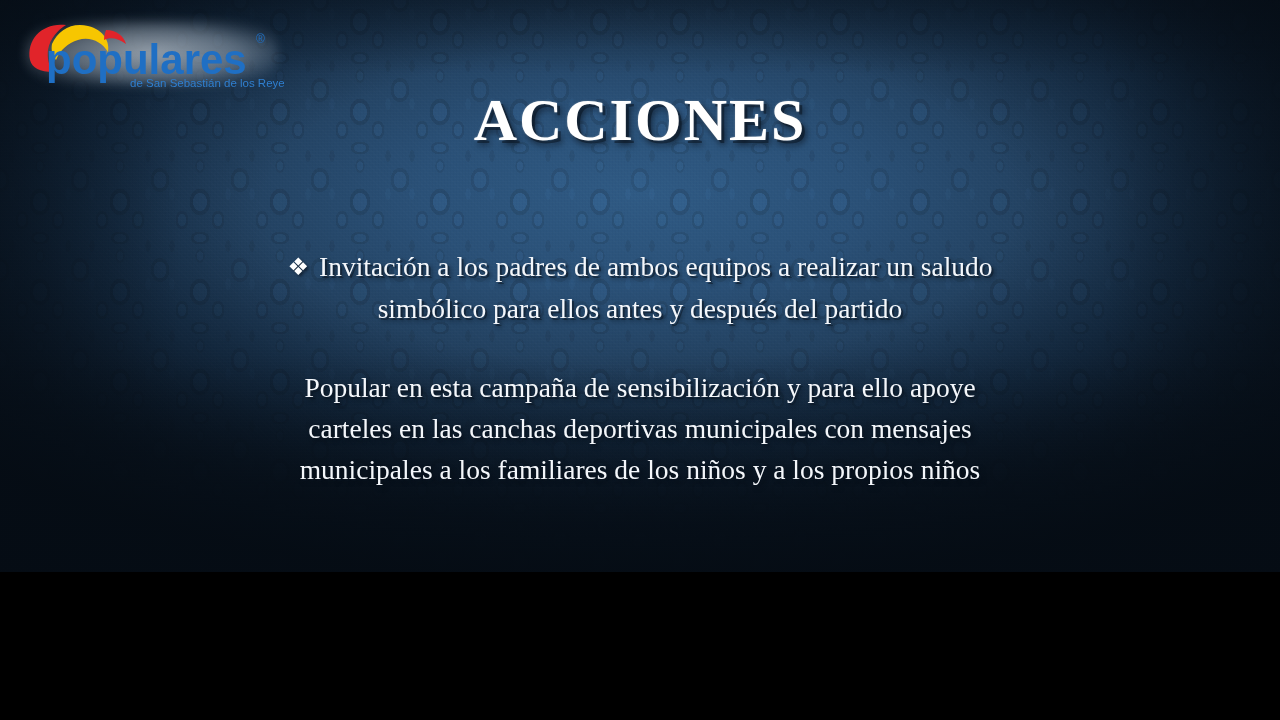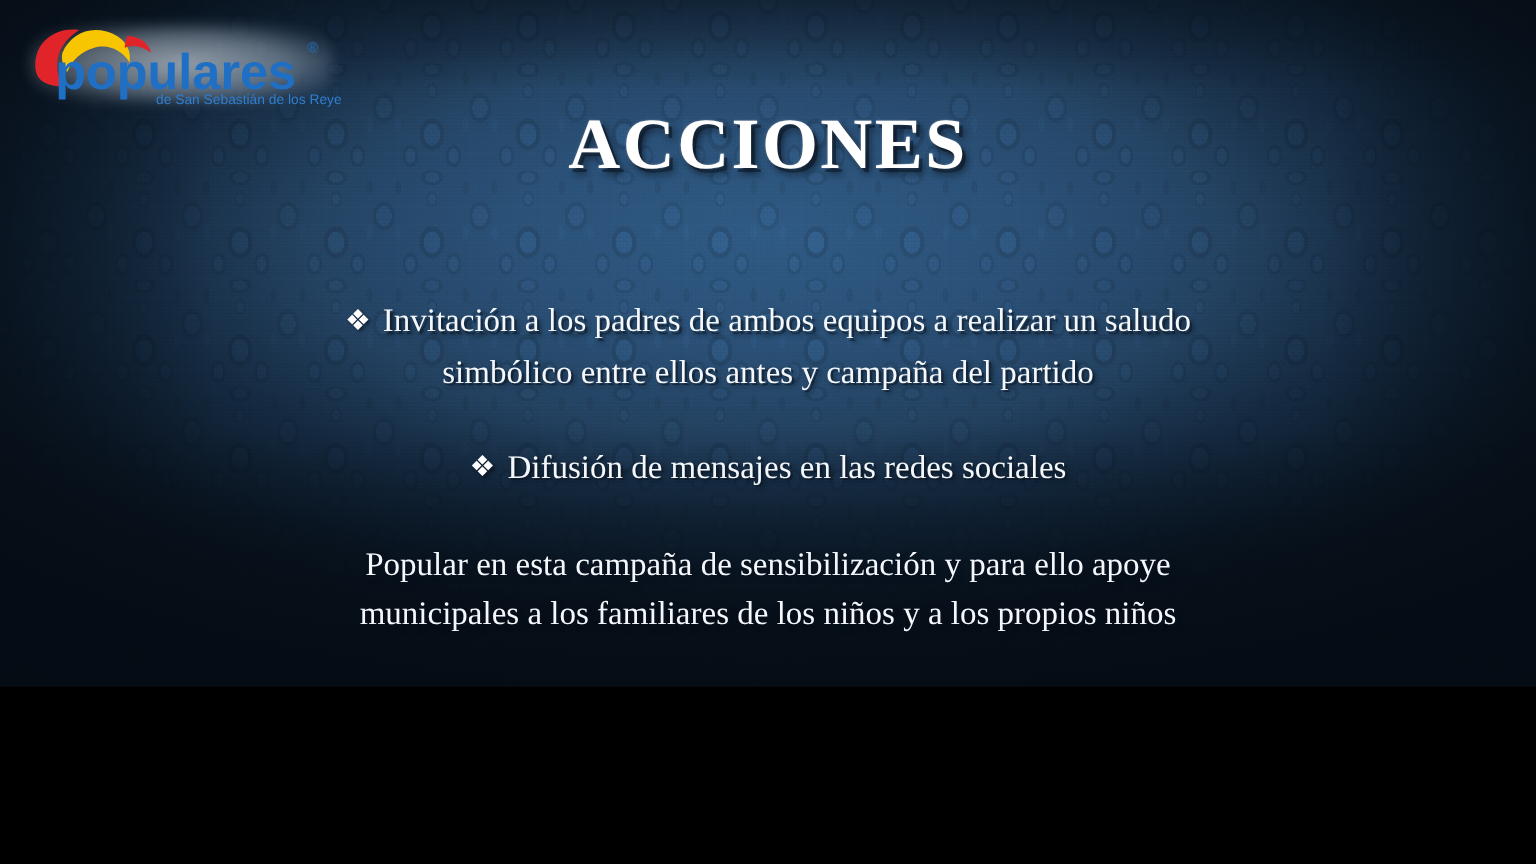--- a/index.html
+++ b/index.html
@@ -172,28 +172,24 @@
   </div>
 
   <div class="title">ACCIONES</div>
 
   <div class="body-block">
 
     <div class="bullet-group">
       <div class="bline">
         <span class="bullet-mark">❖</span><span>Invitación a los padres de ambos equipos a realizar un saludo</span>
       </div>
-      <div class="bline">simbólico entre ellos antes y campaña del partido</div>
+      <div class="bline">simbólico para ellos antes y después del partido</div>
     </div>
 
-    <div class="bullet-group">
-      <div class="bline">
-        <span class="bullet-mark">❖</span><span>Difusión de mensajes en las redes sociales</span>
-      </div>
-    </div>
 
     <div class="bullet-group">
       <div class="bline">Popular en esta campaña de sensibilización y para ello apoye</div>
+      <div class="bline">carteles en las canchas deportivas municipales con mensajes</div>
       <div class="bline">municipales a los familiares de los niños y a los propios niños</div>
     </div>
 
   </div>
 </div>
 
 </body></html>

